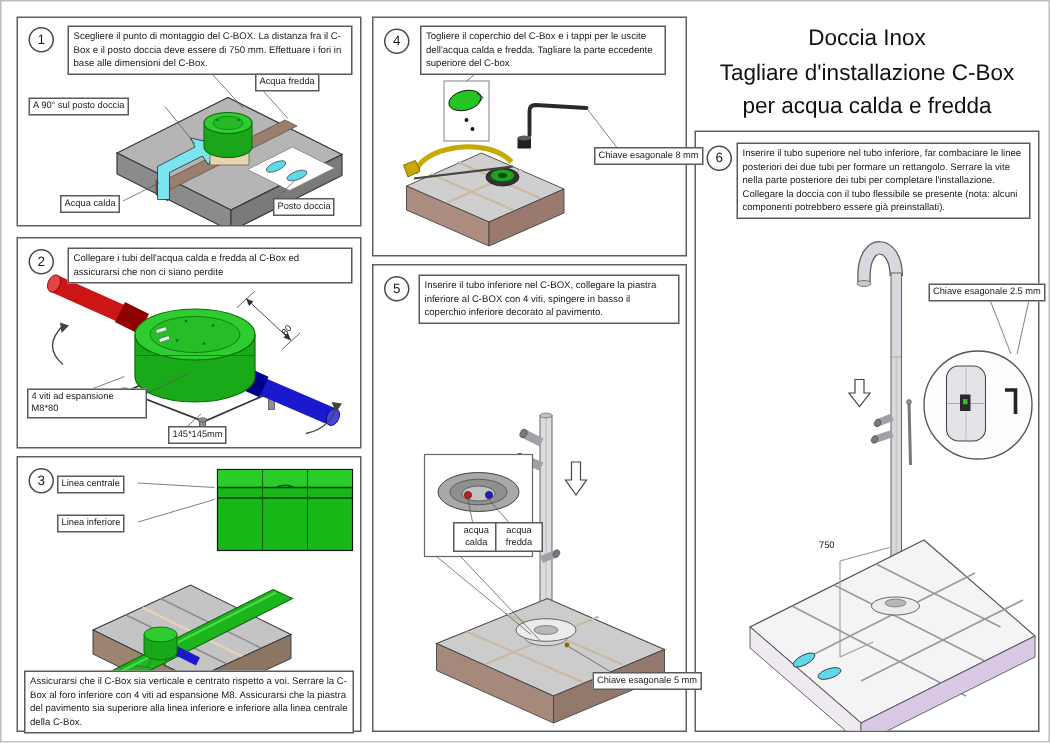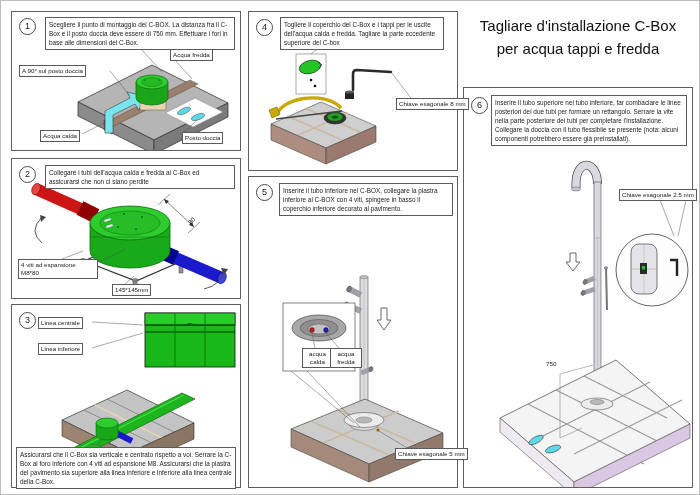--- a/index.html
+++ b/index.html
@@ -260,22 +260,23 @@
       <line x1="42" y1="194" x2="105" y2="246" stroke="#555" stroke-width="0.5"></line>
       <line x1="58" y1="194" x2="111" y2="250" stroke="#555" stroke-width="0.5"></line>
       <line x1="160" y1="272" x2="130" y2="254" stroke="#555" stroke-width="0.5"></line>
     </svg>
     <div class="co wrap" style="left:53px;top:171px;width:25px;text-align:center;">acqua calda</div>
     <div class="co wrap" style="left:81px;top:171px;width:26px;text-align:center;">acqua fredda</div>
     <div class="co" style="left:146px;top:271px;">Chiave esagonale 5 mm</div>
   </div>
 
   <div id="title-block">
+    <div>Doccia Inox</div>
     <div>Tagliare d'installazione C-Box</div>
-    <div>per acqua tappi e fredda</div>
+    <div>per acqua calda e fredda</div>
   </div>
 
   <div class="panel" style="left:462px;top:86px;width:230px;height:401px;">
     <div class="stepnum" style="left:7px;top:9px;">6</div>
     <div class="instr" style="left:27px;top:7px;width:196px;">Inserire il tubo superiore nel tubo inferiore, far combaciare le linee posteriori dei due tubi per formare un rettangolo. Serrare la vite nella parte posteriore dei tubi per completare l'installazione. Collegare la doccia con il tubo flessibile se presente (nota: alcuni componenti potrebbero essere già preinstallati).</div>
     <svg class="ill" width="228" height="399" viewBox="0 0 228 399">
 
       <g>
         <path d="M133.5,96 C133.5,72 112,70 112,96 L112,100" fill="none" stroke="#555" stroke-width="9"></path>
         <path d="M133.5,96 C133.5,72 112,70 112,96 L112,100" fill="none" stroke="#d8d8de" stroke-width="7.4"></path>

